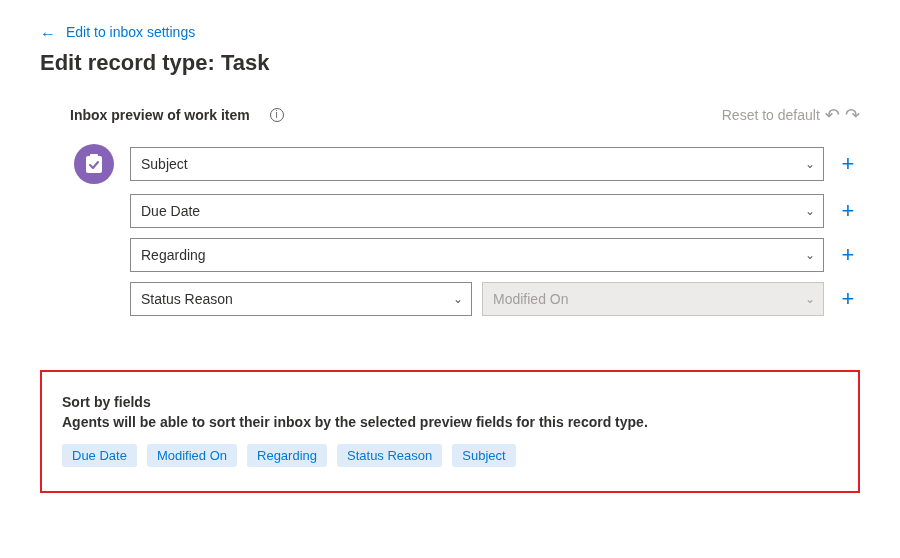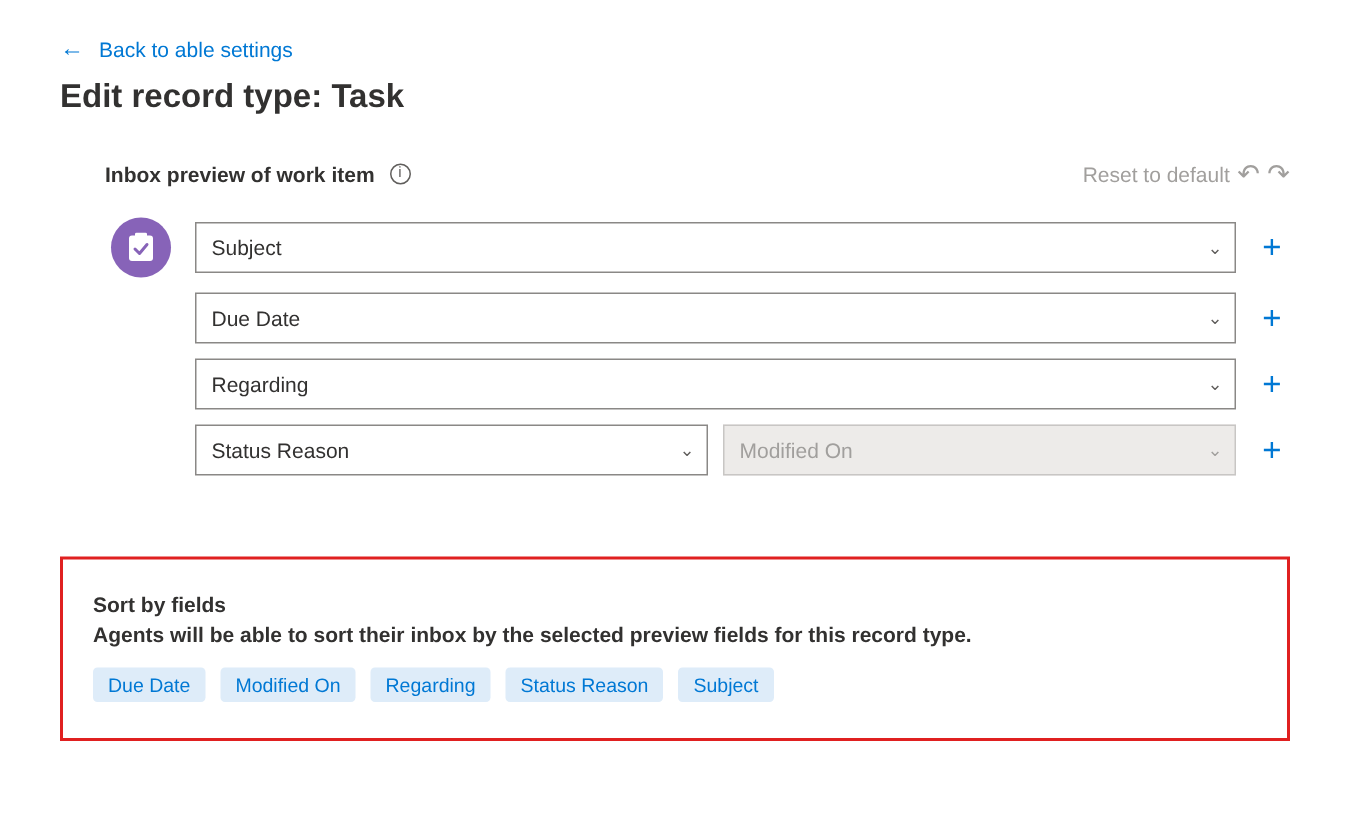--- a/index.html
+++ b/index.html
@@ -42,21 +42,21 @@
   .preview-head {
     display: flex;
     align-items: center;
     justify-content: space-between;
     padding: 0 0 0 30px;
     margin-bottom: 18px;
   }
   .preview-label {
     display: flex;
     align-items: center;
-    gap: 10px;
+    gap: 20px;
     font-weight: 600;
     font-size: 14px;
   }
   .info-icon {
     display:inline-flex; align-items:center; justify-content:center;
     width:14px; height:14px; border:1px solid var(--text-secondary);
     border-radius:50%; font-size:10px; color:var(--text-secondary);
     font-weight:400; line-height:1;
   }
   .preview-actions { display:flex; align-items:center; gap:5px; color:var(--text-disabled);}
@@ -96,21 +96,21 @@
   }
 </style>
 </head>
 <body>
 
 
 
 
 <div class="back-link">
   <span class="arrow">←</span>
-  <span>Back to able settings</span>
+  <span>Edit to inbox settings</span>
 </div>
 
 
 <h1 class="page-title">Edit record type: Task</h1>
 
 
 <div class="preview-head">
   <div class="preview-label">
     <span>Inbox preview of work item</span>
     <span class="info-icon">i</span>

